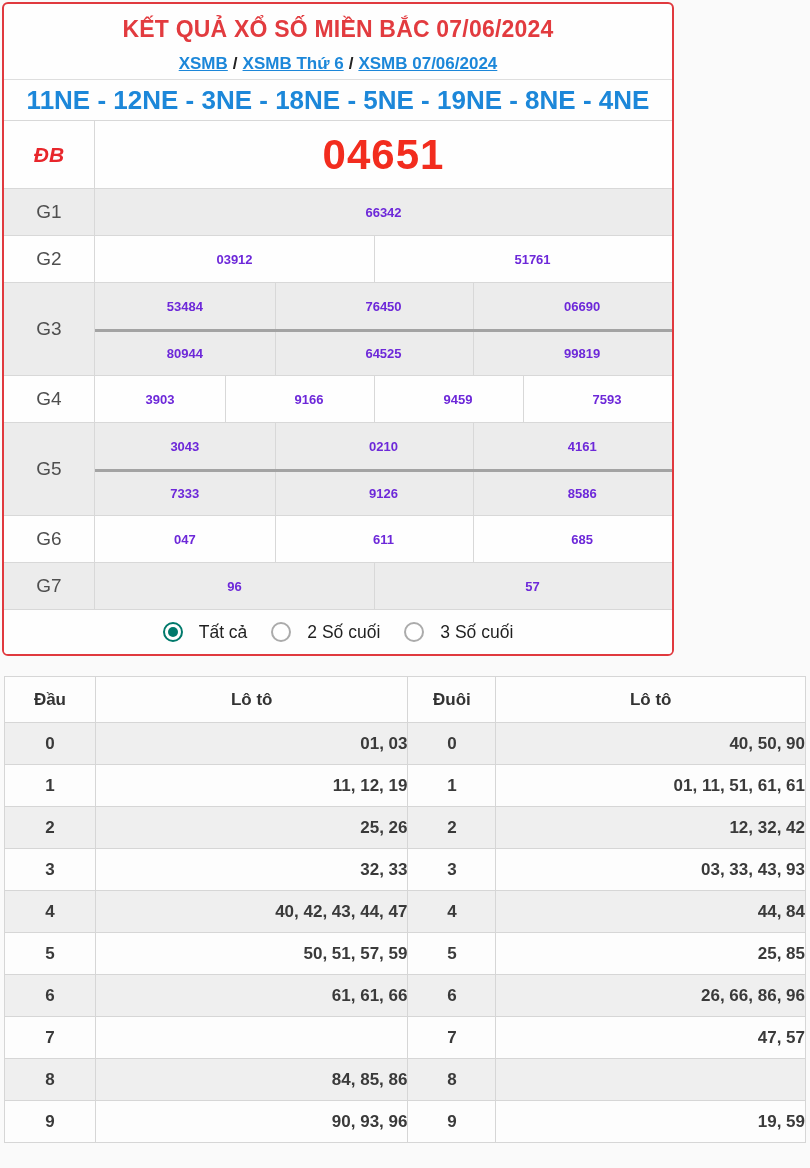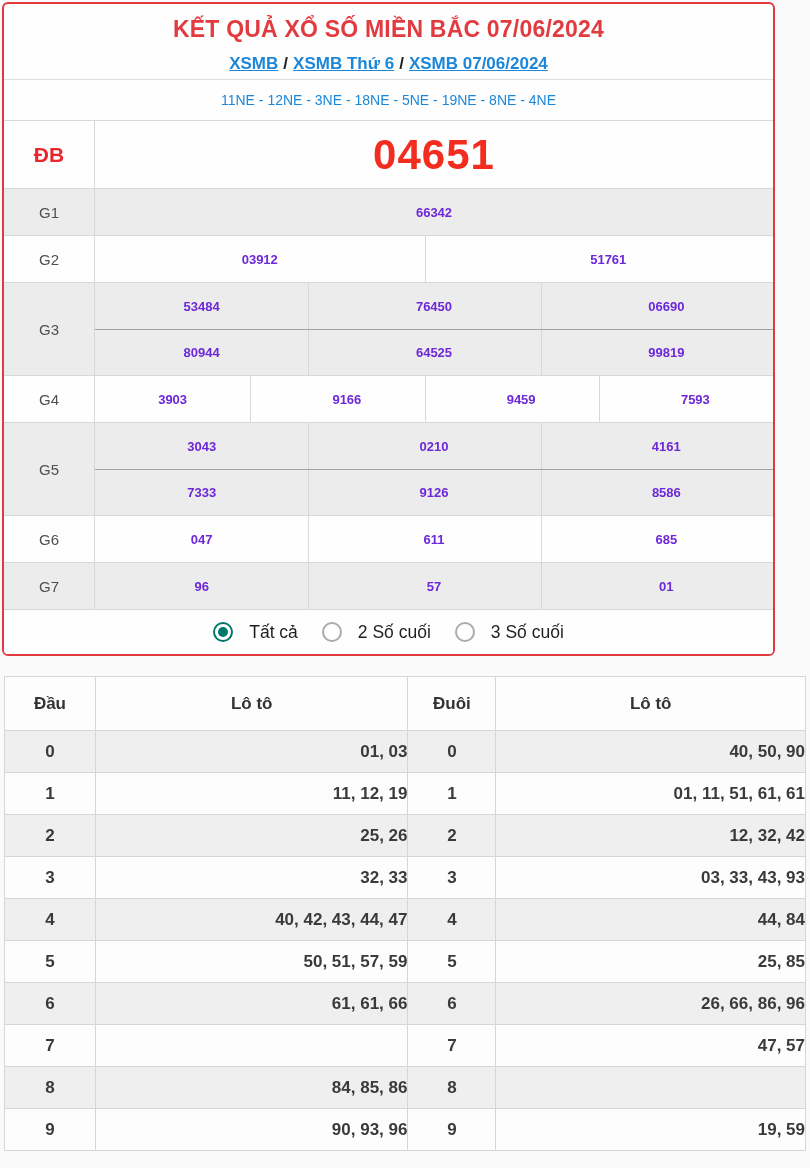--- a/index.html
+++ b/index.html
@@ -7,21 +7,21 @@
   body {
     height: 1168px;
     background: #fafafa;
     font-family: "Liberation Sans", sans-serif;
     overflow: hidden;
   }
 
   
   .result-box {
     margin: 2px;
-    width: 773px;
+    width: 672px;
     border: 2px solid #e0393e;
     border-radius: 6px;
     background: #fefefe;
     overflow: hidden;
   }
   .box-header { text-align: center; padding-top: 12px; }
   .title {
     color: #e23b3f;
     font-size: 23px;
     font-weight: bold;
@@ -38,39 +38,39 @@
     color: #1c87d9;
     text-decoration: underline;
     cursor: pointer;
   }
   .breadcrumb .sep { color: #222; padding: 0 5px; font-weight: bold; }
   .codes-row {
     height: 40px;
     line-height: 40px;
     text-align: center;
     color: #1c87d9;
-    font-size: 14px;
-    font-weight: normal;
+    font-size: 26px;
+    font-weight: bold;
   }
 
   .prize-row { display: flex; border-top: 1px solid #d8d8d8; background: #fefefe; }
   .prize-row.gray { background: #ececec; }
   .prize-label {
     width: 90px;
     flex: 0 0 90px;
     display: flex;
     align-items: center;
     justify-content: center;
-    font-size: 15px;
+    font-size: 19px;
     color: #4f4f4f;
   }
-  .prize-row.db .prize-label { color: #e8262b; font-weight: bold; font-size: 21px; }
+  .prize-row.db .prize-label { color: #e8262b; font-weight: bold; font-size: 21px; font-style: italic; }
   .prize-cells { flex: 1; display: flex; flex-direction: column; border-left: 1px solid #d8d8d8; }
   .prize-subrow { display: flex; flex: 1; min-height: 46px; }
-  .prize-subrow + .prize-subrow { border-top: 1px solid #a3a3a3; justify-content: flex-end; }
+  .prize-subrow + .prize-subrow { border-top: 3px solid #a3a3a3; justify-content: flex-end; }
   .prize-row.db .prize-subrow { min-height: 67px; }
   .prize-cell {
     flex: 1;
     display: flex;
     align-items: center;
     justify-content: center;
     font-weight: bold;
     font-size: 13px;
     color: #6d28d9;
   }
@@ -110,21 +110,21 @@
   
   .loto-wrap { margin: 20px 4px 0 4px; }
   table.loto {
     width: 802px;
     border-collapse: collapse;
     border: 1px solid #b3b3b3;
     background: #fdfdfd;
   }
   table.loto th, table.loto td { border: 1px solid #d6d6d6; }
   table.loto th {
-    height: 54px;
+    height: 46px;
     font-size: 17px;
     font-weight: bold;
     color: #333;
     text-align: center;
     background: #fdfdfd;
   }
   table.loto td {
     height: 42px;
     font-size: 17px;
     font-weight: bold;
@@ -233,21 +233,20 @@
       </div>
     </div>
   </div>
 
   <div class="prize-row gray">
     <div class="prize-label">G7</div>
     <div class="prize-cells">
       <div class="prize-subrow">
         <div class="prize-cell">96</div>
         <div class="prize-cell">57</div>
-        <div class="prize-cell">01</div>
       </div>
     </div>
   </div>
 
   <div class="filter-row">
     <label class="filter-opt">
       <span class="radio selected"></span>
       <span class="lbl">Tất cả</span>
     </label>
     <label class="filter-opt">

